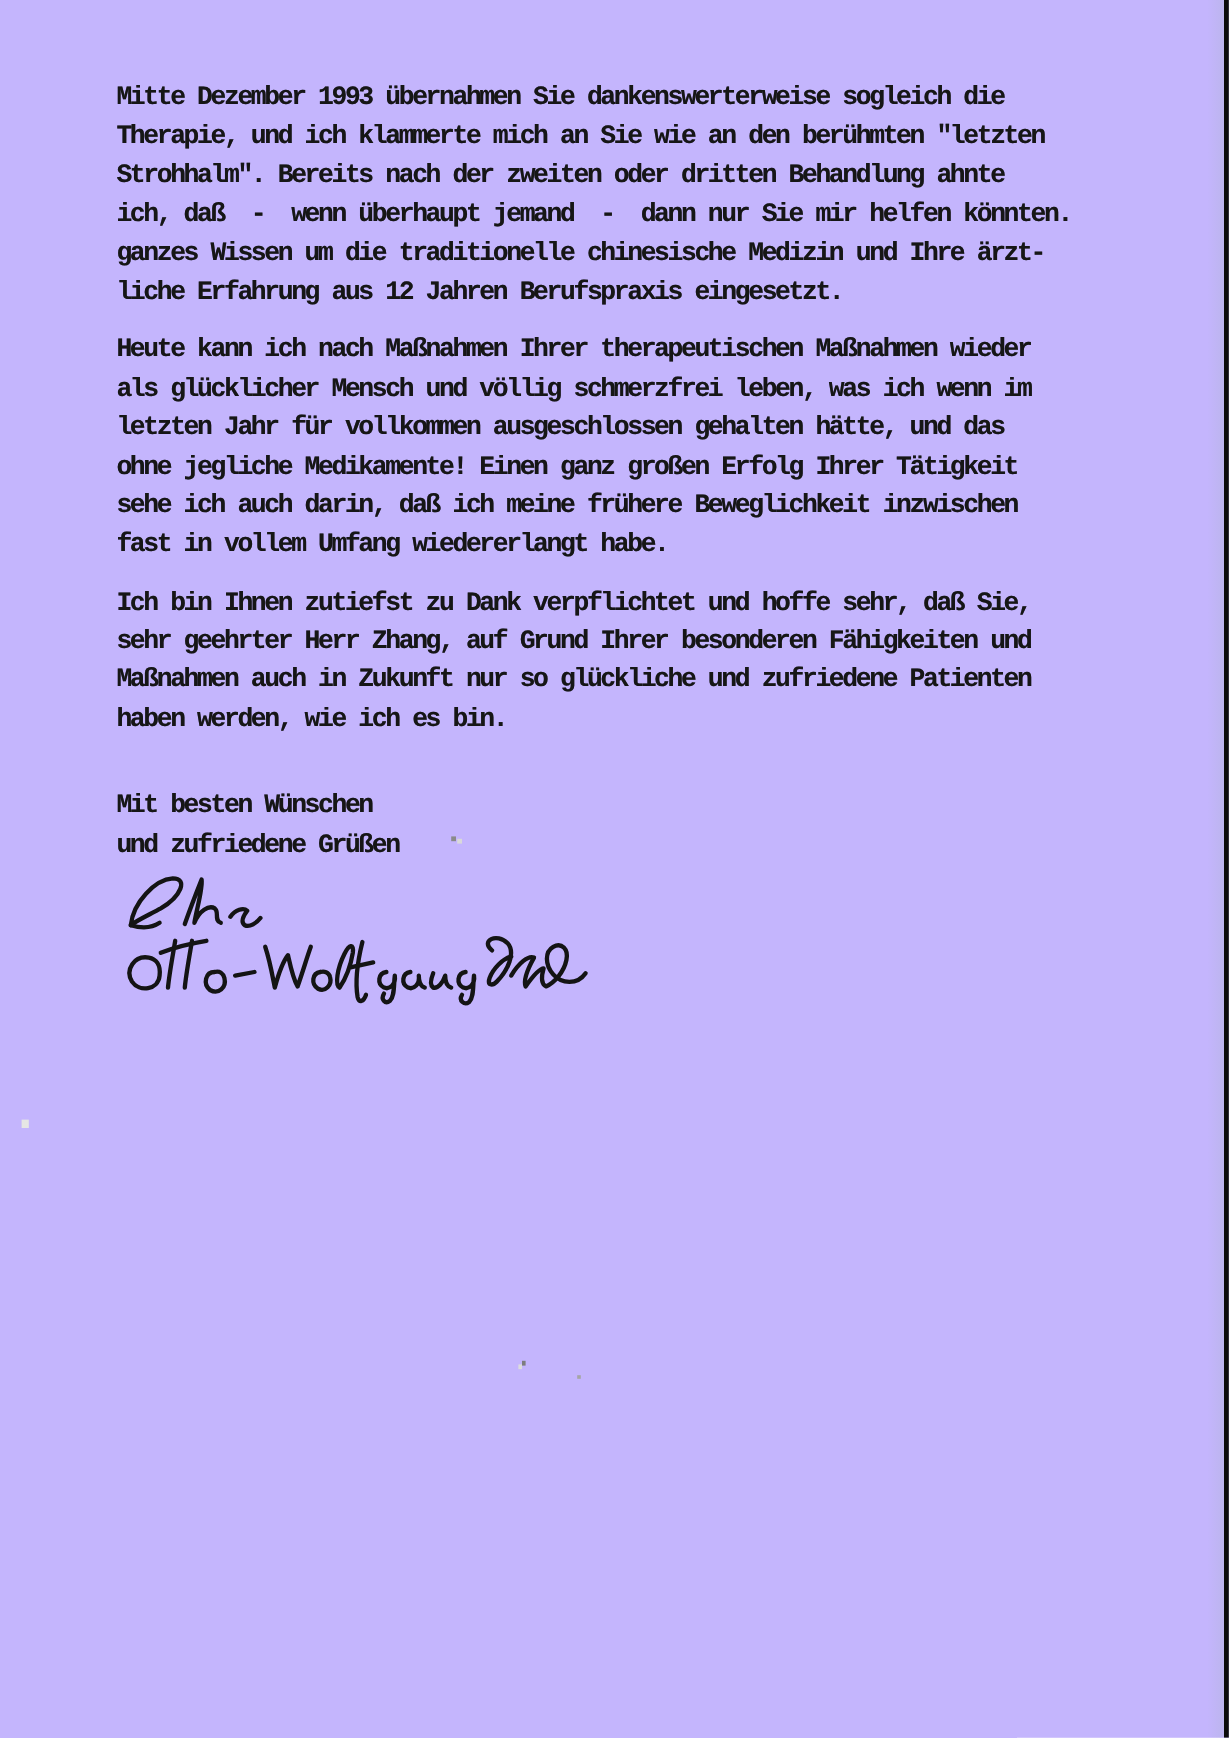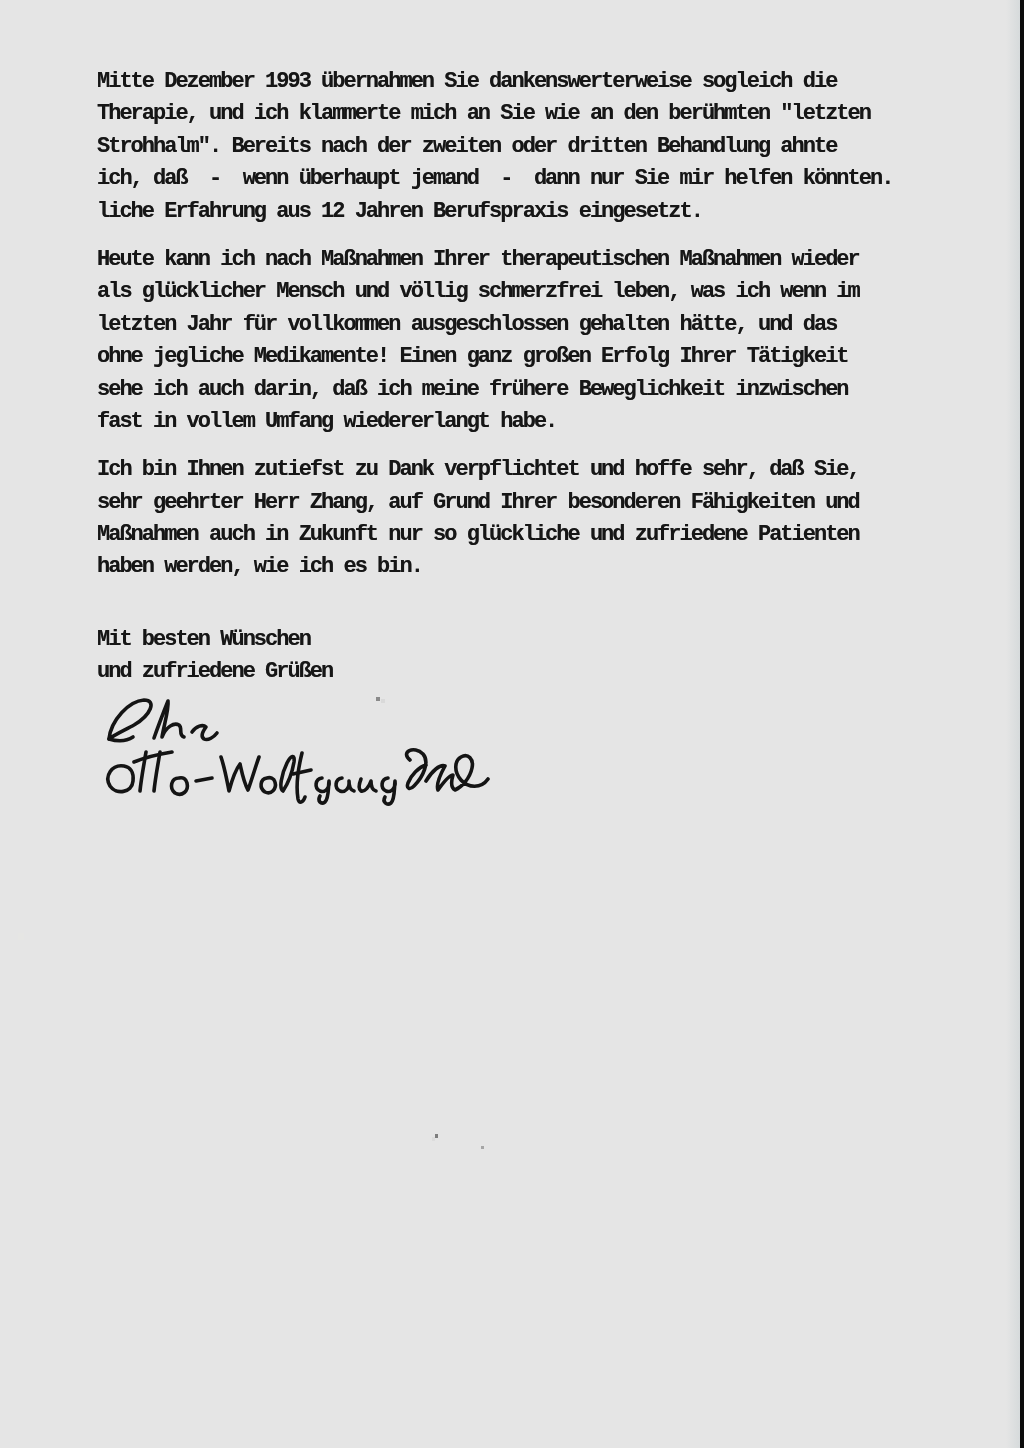--- a/index.html
+++ b/index.html
@@ -8,21 +8,21 @@
     position: relative;
     width: 1024px;
     height: 1448px;
     background: #fdfdfc;
     overflow: hidden;
     font-family: "Liberation Mono", "DejaVu Sans Mono", monospace;
   }
   .page {
     position: absolute;
     inset: 0;
-    background: #e5e5e5;
+    background: #c4b5fd;
   }
   .letter-body {
     position: absolute;
     left: 97px;
     top: 66px;
     width: 860px;
     color: #161616;
     font-weight: 700;
     font-size: 22px;
     letter-spacing: -2px;
@@ -69,20 +69,21 @@
 
 <div class="page">
 
   <div class="letter-body">
 
     <div class="paragraph">
       <div class="line">Mitte Dezember 1993 übernahmen Sie dankenswerterweise sogleich die</div>
       <div class="line">Therapie, und ich klammerte mich an Sie wie an den berühmten "letzten</div>
       <div class="line">Strohhalm". Bereits nach der zweiten oder dritten Behandlung ahnte</div>
       <div class="line">ich, daß  -  wenn überhaupt jemand  -  dann nur Sie mir helfen könnten.</div>
+      <div class="line">ganzes Wissen um die traditionelle chinesische Medizin und Ihre ärzt-</div>
       <div class="line">liche Erfahrung aus 12 Jahren Berufspraxis eingesetzt.</div>
     </div>
 
     <div class="paragraph">
       <div class="line">Heute kann ich nach Maßnahmen Ihrer therapeutischen Maßnahmen wieder</div>
       <div class="line">als glücklicher Mensch und völlig schmerzfrei leben, was ich wenn im</div>
       <div class="line">letzten Jahr für vollkommen ausgeschlossen gehalten hätte, und das</div>
       <div class="line">ohne jegliche Medikamente! Einen ganz großen Erfolg Ihrer Tätigkeit</div>
       <div class="line">sehe ich auch darin, daß ich meine frühere Beweglichkeit inzwischen</div>
       <div class="line">fast in vollem Umfang wiedererlangt habe.</div>

